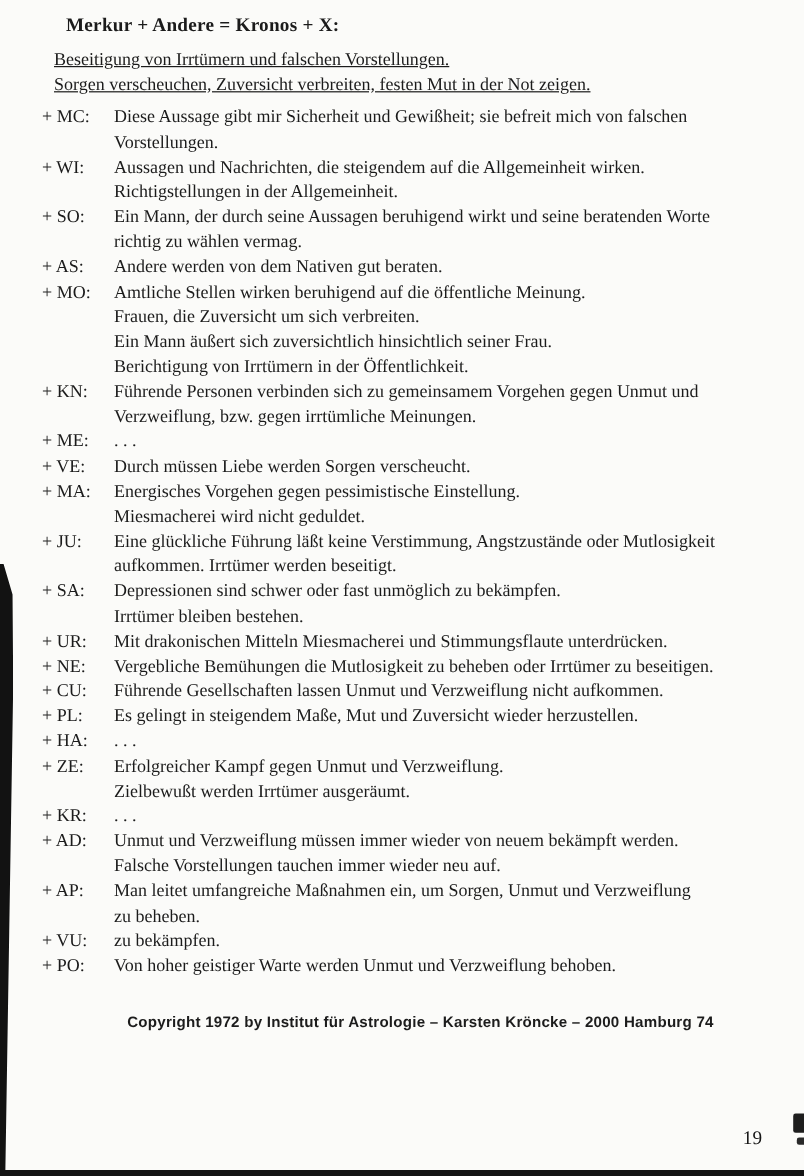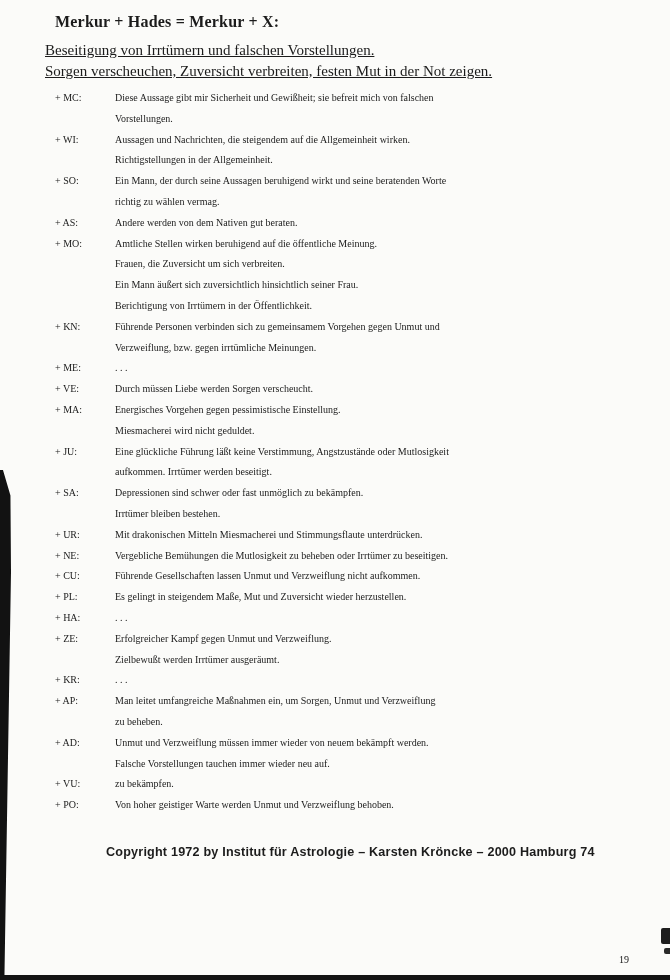--- a/index.html
+++ b/index.html
@@ -29,24 +29,24 @@
   .intro {
     position: absolute;
     left: 45px;
     top: 40px;
     font-size: 15px;
     line-height: 20.8px;
   }
   .intro-line { white-space: nowrap; text-decoration: underline; }
   .entries {
     position: absolute;
-    left: 55px;
+    left: 35px;
     top: 88px;
     width: 615px;
-    font-size: 10px;
+    font-size: 15px;
     line-height: 20.8px;
   }
   .entry {
     display: flex;
     align-items: flex-start;
   }
   .entry-label {
     flex: 0 0 60px;
     width: 60px;
     white-space: nowrap;
@@ -61,23 +61,22 @@
     font-size: 12.6px;
     font-weight: bold;
     letter-spacing: 0.2px;
     color: #1c1c1c;
     white-space: nowrap;
   }
   .page-number {
     position: absolute;
     left: 619px;
     top: 940px;
-    font-size: 10px;
+    font-size: 16px;
     color: #161616;
-    margin-top: 14px;
   }
   
   .artifact-left-bar {
     position: absolute;
     left: 0;
     top: 470px;
     width: 11px;
     height: 510px;
     background: #121212;
     clip-path: polygon(0 0, 27% 0, 95% 5%, 100% 20%, 70% 60%, 40% 100%, 0 100%);
@@ -107,21 +106,21 @@
     height: 6px;
     background: #2a2a2a;
     border-radius: 2px 0 0 2px;
   }
 </style>
 </head>
 <body>
 
 <div class="page">
 
-  <h1 class="title">Merkur + Hades = Merkur + X:</h1>
+  <h1 class="title">Merkur + Andere = Kronos + X:</h1>
 
   <div class="intro">
     <div class="intro-line">Beseitigung von Irrtümern und falschen Vorstellungen.</div>
     <div class="intro-line">Sorgen verscheuchen, Zuversicht verbreiten, festen Mut in der Not zeigen.</div>
   </div>
 
   <div class="entries" id="entries">
       <div class="entry">
         <span class="entry-label">+ MC:</span>
         <div class="entry-text">
@@ -235,31 +234,31 @@
           <div class="entry-line">Zielbewußt werden Irrtümer ausgeräumt.</div>
         </div>
       </div>
       <div class="entry">
         <span class="entry-label">+ KR:</span>
         <div class="entry-text">
           <div class="entry-line">. . .</div>
         </div>
       </div>
       <div class="entry">
+        <span class="entry-label">+ AD:</span>
+        <div class="entry-text">
+          <div class="entry-line">Unmut und Verzweiflung müssen immer wieder von neuem bekämpft werden.</div>
+          <div class="entry-line">Falsche Vorstellungen tauchen immer wieder neu auf.</div>
+        </div>
+      </div>
+      <div class="entry">
         <span class="entry-label">+ AP:</span>
         <div class="entry-text">
           <div class="entry-line">Man leitet umfangreiche Maßnahmen ein, um Sorgen, Unmut und Verzweiflung</div>
           <div class="entry-line">zu beheben.</div>
-        </div>
-      </div>
-      <div class="entry">
-        <span class="entry-label">+ AD:</span>
-        <div class="entry-text">
-          <div class="entry-line">Unmut und Verzweiflung müssen immer wieder von neuem bekämpft werden.</div>
-          <div class="entry-line">Falsche Vorstellungen tauchen immer wieder neu auf.</div>
         </div>
       </div>
       <div class="entry">
         <span class="entry-label">+ VU:</span>
         <div class="entry-text">
           <div class="entry-line">zu bekämpfen.</div>
         </div>
       </div>
       <div class="entry">
         <span class="entry-label">+ PO:</span>

